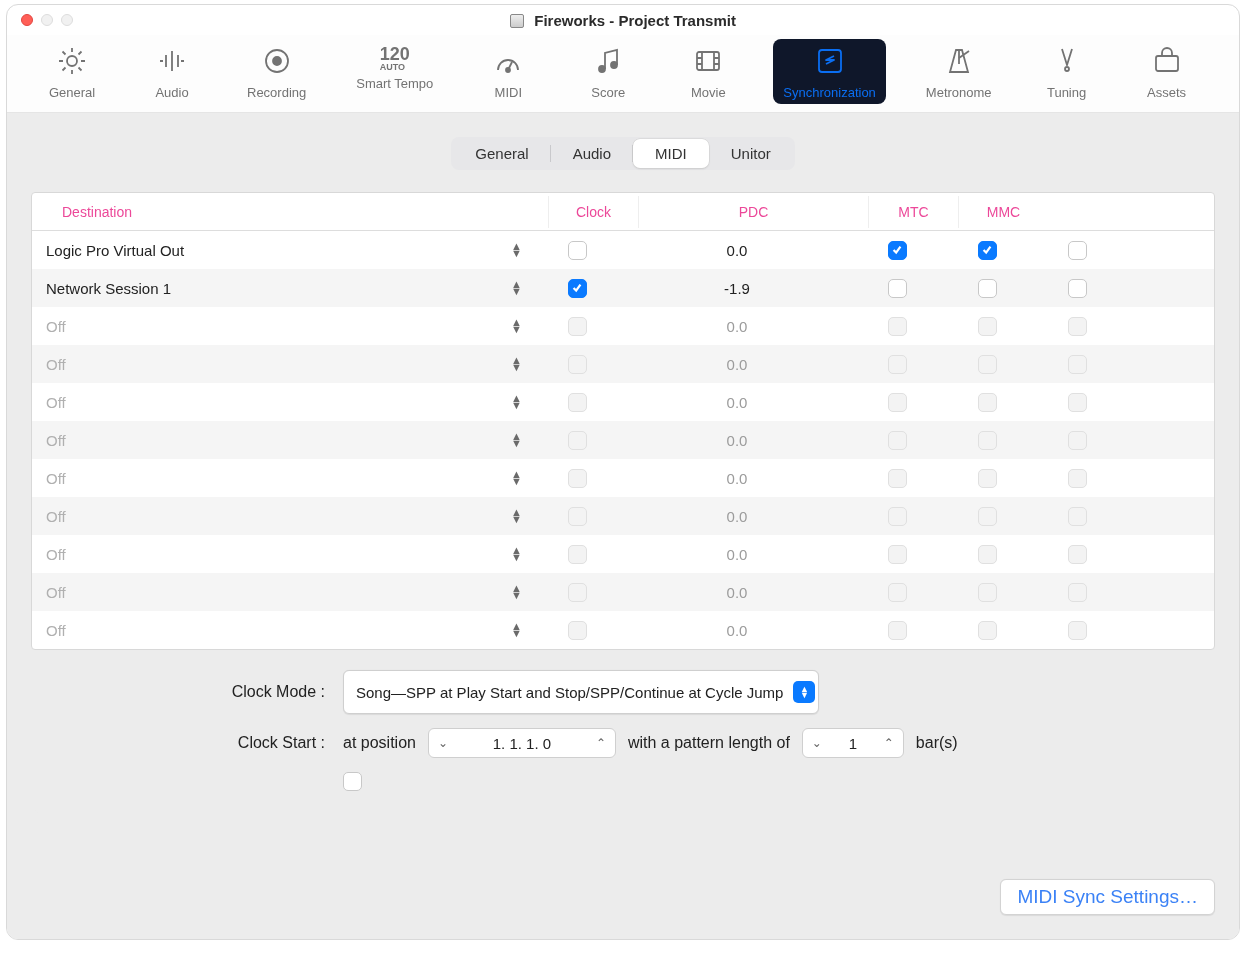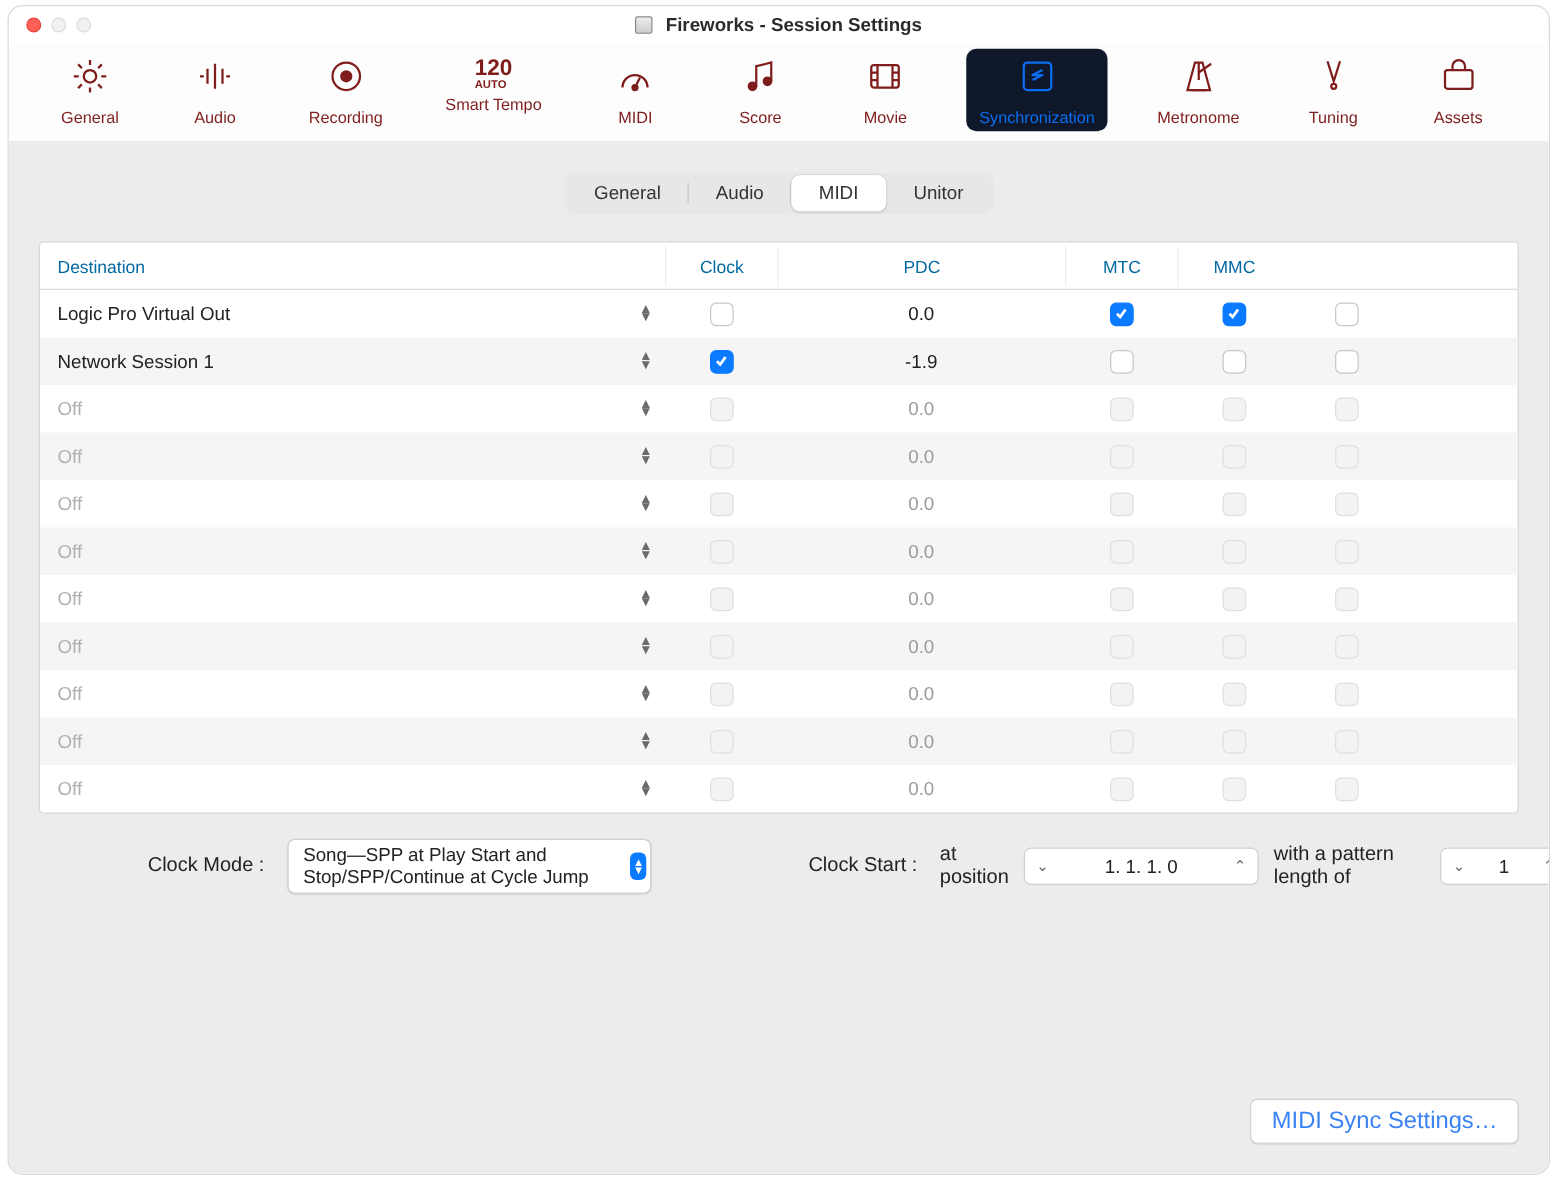--- a/index.html
+++ b/index.html
@@ -54,21 +54,21 @@
   padding: 4px 30px 8px 30px;
   border-bottom: 1px solid #e5e5e5;
   background: #fdfdfd;
 }
 .tool-item {
   display:flex; flex-direction:column; align-items:center;
   min-width:70px;
   cursor:pointer;
   padding: 6px 10px 4px 10px;
   border-radius: 8px;
-  color:#7f1d1d;
+  color:#737373;
 }
 .tool-item.active { background:#0f172a; color:#0a6ef2;}
 .tool-item svg { width:32px; height:32px; stroke:currentColor; fill:none; stroke-width:1.8;}
 .tool-label { font-size:13px; margin-top:4px; }
 .tool-item .text-icon { font-size:18px; font-weight:600; line-height:1; }
 .tool-item .text-icon small { font-size:9px; font-weight:600; display:block;}
 
 .body-area {
   flex:1;
   background:#ececec;
@@ -113,21 +113,21 @@
   margin: 0 0 20px 0;
 }
 .thead, .trow {
   display:grid;
   grid-template-columns: 500px 90px 230px 90px 90px 90px;
   align-items:center;
   min-height:38px;
 }
 .thead {
   border-bottom:1px solid #ddd;
-  font-size:14px; color:#0369a1;
+  font-size:14px; color:#ec4899;padding-left:16px;
 }
 .thead > div { padding: 8px 8px; }
 .thead .col-dest { padding-left:14px; text-align:left;}
 .thead .col-c { text-align:center; border-left:1px solid #eee;}
 .trow { font-size:15px; color:#222; }
 .trow:nth-child(even){ background:#f5f5f5; }
 .trow .cell { padding:6px 8px; display:flex; align-items:center; justify-content:center;}
 .trow .cell-dest { justify-content:flex-start; padding-left:14px; position:relative;}
 .dest-text { flex:1; }
 .dest-arrows {
@@ -144,21 +144,21 @@
   border:1px solid #c8c8c8;
   background:#fff;
   display:flex; align-items:center; justify-content:center;
 }
 .checkbox.disabled { background:#f3f3f3; border-color:#e0e0e0;}
 .checkbox.checked {
   background:#0a7aff; border-color:#0a7aff;
 }
 .checkbox.checked svg { width:12px; height:12px; stroke:#fff; stroke-width:2.6; fill:none;}
 
-.form-rows { display:flex; flex-direction:row; padding: 0 10px;}
+.form-rows { display:flex; flex-direction:column; gap:14px; padding: 0 10px;}
 .form-row { display:flex; align-items:center; gap:12px; font-size:16px; color:#222;}
 .label-col { width:290px; text-align:right; padding-right:6px;}
 .dropdown {
   display:flex; align-items:center;
   background:#fff; border:1px solid #cfcfcf; border-radius:6px;
   height:44px; padding: 0 0 0 12px;
   box-shadow: 0 0.5px 1px rgba(0,0,0,0.08);
 }
 .dropdown .dd-text { font-size:15px; padding-right:10px;}
 .dropdown .dd-btn {
@@ -196,21 +196,21 @@
 <div class="window">
 
   <div class="titlebar">
     <div class="traffic-lights">
       <div class="traffic-dot traffic-close"></div>
       <div class="traffic-dot traffic-min"></div>
       <div class="traffic-dot traffic-max"></div>
     </div>
     <div class="window-title">
       <span class="appicon"></span>
-      <span>Fireworks - Session Settings</span>
+      <span>Fireworks - Project Transmit</span>
     </div>
   </div>
 
   <div class="toolbar" id="toolbar">
       <div class="tool-item">
         <span><svg viewBox="0 0 32 32">
             <circle cx="16" cy="16" r="5"></circle>
             <path d="M16 3v4M16 25v4M3 16h4M25 16h4M6.5 6.5l3 3M22.5 22.5l3 3M6.5 25.5l3-3M22.5 9.5l3-3"></path>
           </svg></span>
         <span class="tool-label">General</span>

